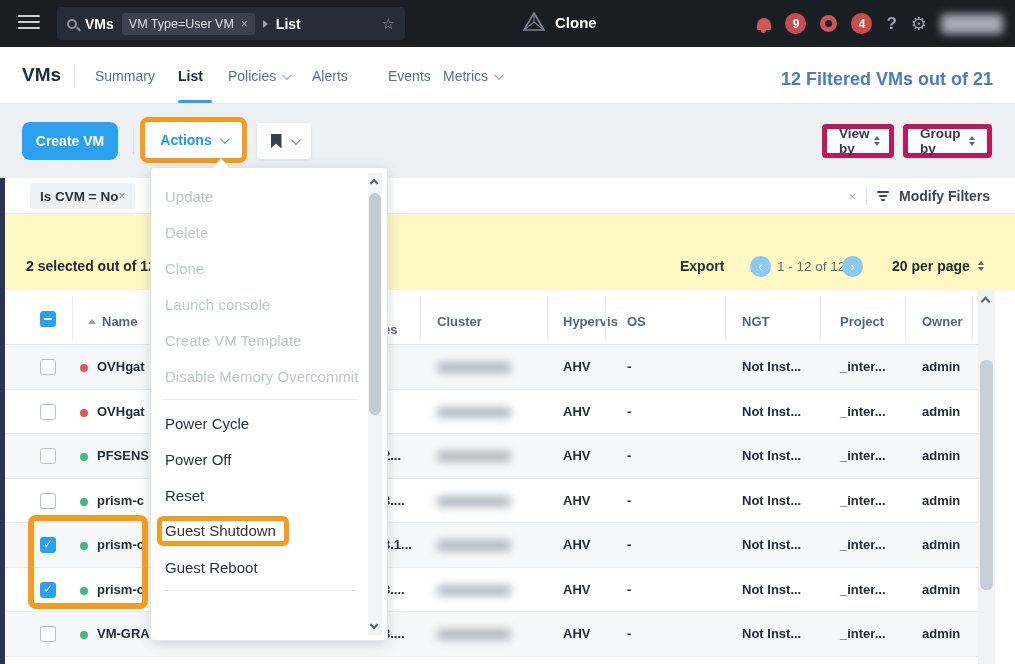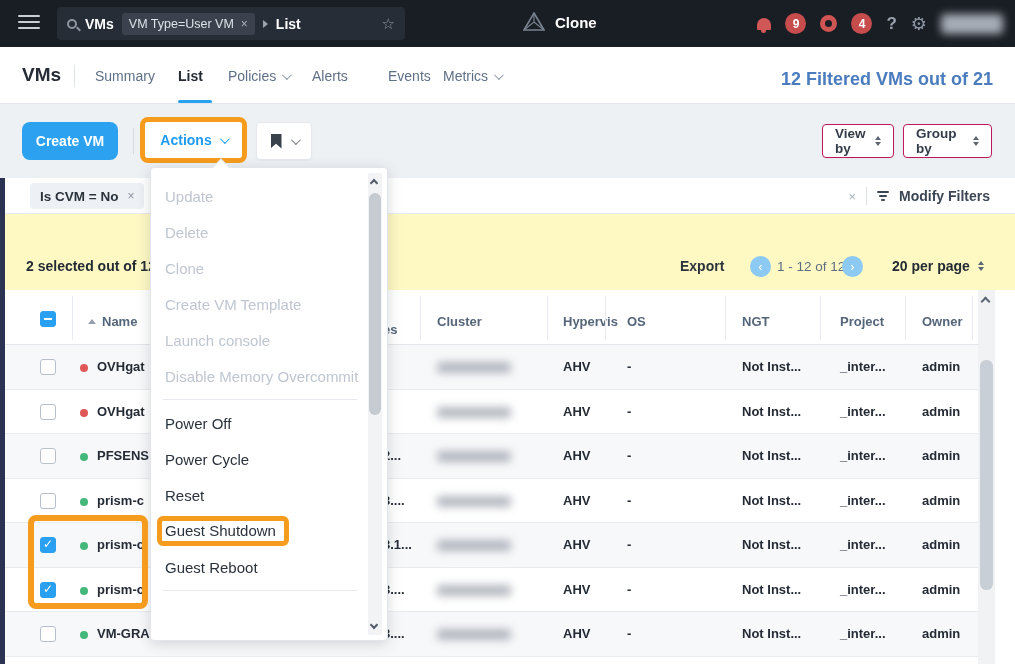--- a/index.html
+++ b/index.html
@@ -49,32 +49,32 @@
     border-radius:8px; font-size:14px; font-weight:700; font-family:inherit; cursor:pointer; }
   .ab-divider { position:absolute; left:133px; top:24px; width:1px; height:26px; background:#d4dae1; }
   .orange-wrap { position:absolute; left:140px; top:13px; border:5px solid #f59b1e; border-radius:8px; background:#fff; }
   .btn-actions { width:97px; height:36px; background:#fff; border:none; border-radius:4px; color:#1e9bf0; font-size:14px; font-weight:700;
     font-family:inherit; cursor:pointer; display:flex; align-items:center; justify-content:center; gap:8px; }
   .btn-actions .chev-down { opacity:1; }
   .btn-bookmark { position:absolute; left:256px; top:18px; width:56px; height:38px; background:#fff; border:1px solid #e4e8ed;
     border-radius:4px; cursor:pointer; display:flex; align-items:center; justify-content:center; gap:9px; box-shadow:0 1px 2px rgba(0,0,0,.04); }
   .bookmark-glyph { width:11px; height:15px; background:#39414b; clip-path:polygon(0 0,100% 0,100% 100%,50% 68%,0 100%); }
   .btn-bookmark .chev-down { color:#39414b; }
-  .btn-ghost { position:absolute; top:20px; height:34px; background:#fff; border:1px solid #be185d; border-radius:4px; cursor:pointer;
+  .btn-ghost { position:absolute; top:20px; height:34px; background:#fff; border:5px solid #be185d; border-radius:4px; cursor:pointer;
     font-family:inherit; font-size:13.5px; font-weight:600; color:#333c48; display:flex; align-items:center; gap:4px; padding:0 12px;
     box-shadow:0 1px 2px rgba(0,0,0,.04); }
   .btn-viewby { left:822px; width:72px; }
   .btn-groupby { left:903px; width:89px; }
   .sort-updown { display:flex; flex-direction:column; gap:2px; align-items:center; }
   .tri-up { width:0; height:0; border-left:3.5px solid transparent; border-right:3.5px solid transparent; border-bottom:4px solid #5c6673; }
   .tri-dn { width:0; height:0; border-left:3.5px solid transparent; border-right:3.5px solid transparent; border-top:4px solid #5c6673; }
   
   .filterbar { position:absolute; left:0; top:178px; width:1015px; height:36px; background:#fff; border-bottom:1px solid #e7eaee; }
   .filter-chip { position:absolute; left:30px; top:5px; height:26px; background:#edf0f4; border-radius:4px; display:flex;
-    align-items:center; gap:9px; padding:0 10px; font-size:13.5px; font-weight:700; color:#2a323c; }
+    align-items:center; padding:0 10px; font-size:13.5px; font-weight:700; color:#2a323c; }
   .filter-chip .x { color:#8a93a0; font-weight:400; font-size:12px; cursor:pointer; }
   .filter-right { position:absolute; right:25px; top:0; height:36px; display:flex; align-items:center; gap:10px; }
   .filter-clear { color:#aab2bc; font-size:13px; cursor:pointer; }
   .filter-sep { width:1px; height:18px; background:#dde2e8; }
   .funnel { display:flex; flex-direction:column; gap:2px; align-items:center; }
   .funnel i { display:block; height:2px; background:#3c4654; border-radius:1px; }
   .funnel i:nth-child(1){ width:12px; } .funnel i:nth-child(2){ width:8px; } .funnel i:nth-child(3){ width:4px; }
   .modify-filters { color:#3c4654; font-size:14px; font-weight:600; cursor:pointer; }
   
   .controls { position:absolute; left:4px; top:214px; width:1015px; height:76px; background:#fef9c3; }
@@ -375,26 +375,26 @@
       <span class="thumb"></span>
     </div>
   </div>
 
   <div class="menu-caret"></div>
   <div class="menu-panel">
     <div class="menu-items">
         <div class="menu-item disabled">Update</div>
         <div class="menu-item disabled">Delete</div>
         <div class="menu-item disabled">Clone</div>
+        <div class="menu-item disabled">Launch console</div>
         <div class="menu-item disabled">Create VM Template</div>
-        <div class="menu-item disabled">Launch console</div>
         <div class="menu-item disabled">Disable Memory Overcommit</div>
         <div class="menu-divider"></div>
+        <div class="menu-item enabled">Power Cycle</div>
         <div class="menu-item enabled">Power Off</div>
-        <div class="menu-item enabled">Power Cycle</div>
         <div class="menu-item enabled">Reset</div>
         <div class="menu-item enabled">
           <span class="hl-box">Guest Shutdown</span>
         </div>
         <div class="menu-item enabled">Guest Reboot</div>
         <div class="menu-divider"></div>
       </div>
     <div class="menu-scroll">
       <span class="chev-up"></span>
       <span class="thumb"></span>

